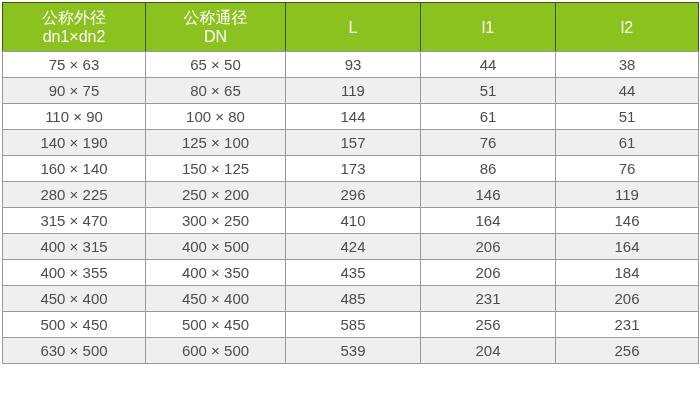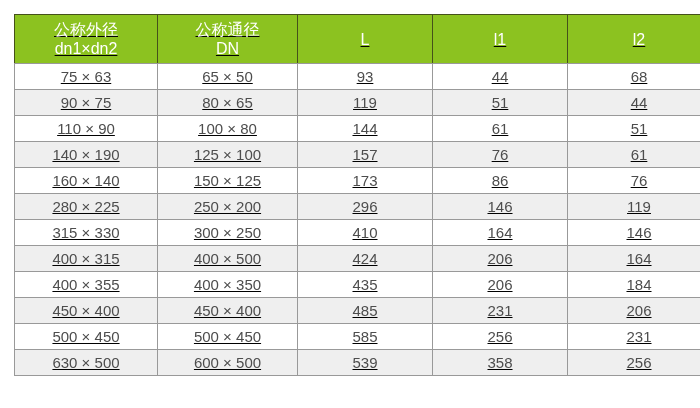--- a/index.html
+++ b/index.html
@@ -4,23 +4,22 @@
 <style>
   html, body {
     margin: 0;
     padding: 0;
     background: var(--page-bg, #ffffff);
     width: 700px;
     height: 408px;
     font-family: "Liberation Sans", "DejaVu Sans", sans-serif;
   }
   .table-wrap {
-    padding: 14px;
+    padding: 2px;
     box-sizing: border-box;
-    text-decoration: underline;
   }
   table.spec-table {
     width: 696px;
     border-collapse: collapse;
     table-layout: fixed;
     border: 1px solid var(--body-border, #999999);
   }
   table.spec-table col.c1 { width: 143px; }
   table.spec-table col.c2 { width: 140px; }
   table.spec-table col.c3 { width: 135px; }
@@ -93,21 +92,21 @@
 
         </th>
       </tr>
     </thead>
     <tbody>
         <tr>
           <td>75 × 63</td>
           <td>65 × 50</td>
           <td>93</td>
           <td>44</td>
-          <td>68</td>
+          <td>38</td>
         </tr>
         <tr>
           <td>90 × 75</td>
           <td>80 × 65</td>
           <td>119</td>
           <td>51</td>
           <td>44</td>
         </tr>
         <tr>
           <td>110 × 90</td>
@@ -131,21 +130,21 @@
           <td>76</td>
         </tr>
         <tr>
           <td>280 × 225</td>
           <td>250 × 200</td>
           <td>296</td>
           <td>146</td>
           <td>119</td>
         </tr>
         <tr>
-          <td>315 × 330</td>
+          <td>315 × 470</td>
           <td>300 × 250</td>
           <td>410</td>
           <td>164</td>
           <td>146</td>
         </tr>
         <tr>
           <td>400 × 315</td>
           <td>400 × 500</td>
           <td>424</td>
           <td>206</td>
@@ -169,18 +168,18 @@
           <td>500 × 450</td>
           <td>500 × 450</td>
           <td>585</td>
           <td>256</td>
           <td>231</td>
         </tr>
         <tr>
           <td>630 × 500</td>
           <td>600 × 500</td>
           <td>539</td>
-          <td>358</td>
+          <td>204</td>
           <td>256</td>
         </tr>
       </tbody>
   </table>
 </div>
 
 </body></html>

